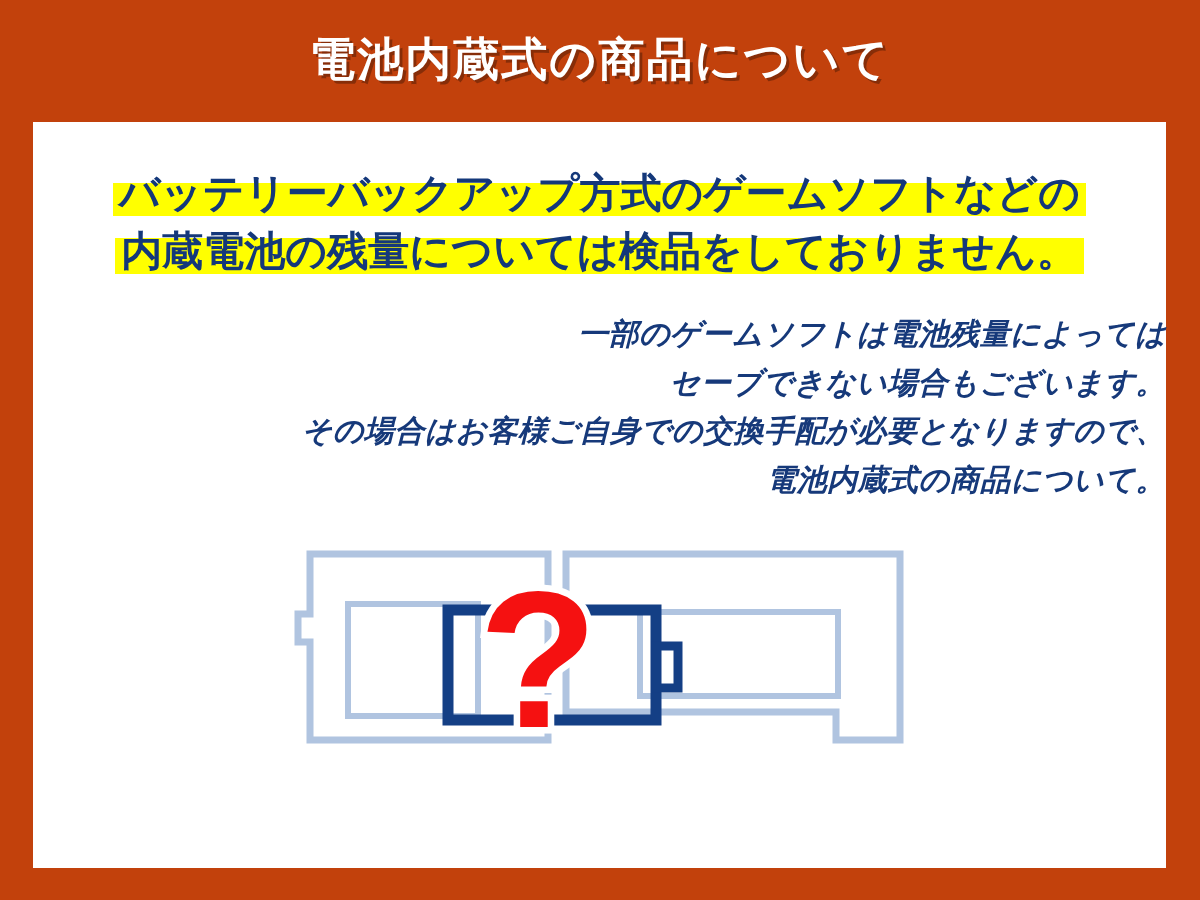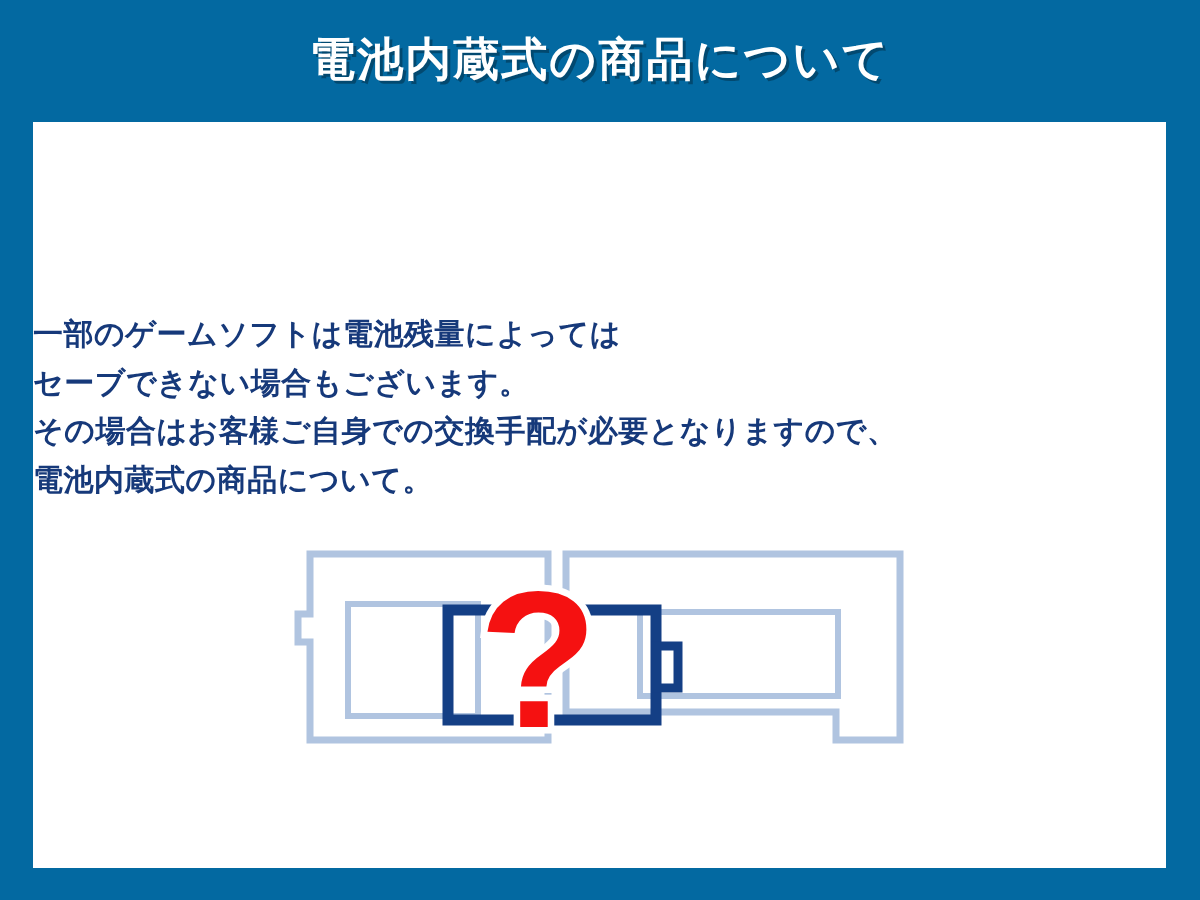--- a/index.html
+++ b/index.html
@@ -12,21 +12,21 @@
     height: 900px;
     background: #033a92;
     font-family: "Liberation Sans", "DejaVu Sans", sans-serif;
     overflow: hidden;
   }
 
   #page {
     position: relative;
     width: 1200px;
     height: 900px;
-    background: #0369a1;
+    background: #c2410c;
   }
 
   
   .header {
     position: absolute;
     left: 0;
     top: 0;
     width: 1200px;
     height: 122px;
     display: flex;
@@ -78,21 +78,22 @@
   .headline-line.line2 .hl {
     background: linear-gradient(to top, #ffff00 0%, #ffff00 78%, rgba(255,255,0,0) 78%);
   }
 
   
   .body-text {
     position: absolute;
     left: 0;
     top: 188px;
     width: 1133px;
-    text-align: left;
+    text-align: right;
+    font-style: italic;
   }
   .body-line {
     display: block;
     white-space: nowrap;
     font-size: 30px;
     font-weight: bold;
     color: #16397a;
     line-height: 1.62;
     letter-spacing: 0.5px;
   }
@@ -116,20 +117,24 @@
 <body>
 
 <div id="page">
 
   <div class="header">
     <div class="header-title">電池内蔵式の商品について</div>
   </div>
 
   <div class="panel">
 
+    <div class="headline">
+      <span class="headline-line line1"><span class="hl">バッテリーバックアップ方式のゲームソフトなどの</span></span>
+      <span class="headline-line line2"><span class="hl">内蔵電池の残量については検品をしておりません。</span></span>
+    </div>
 
     <div class="body-text">
       <span class="body-line">一部のゲームソフトは電池残量によっては</span>
       <span class="body-line">セーブできない場合もございます。</span>
       <span class="body-line">その場合はお客様ご自身での交換手配が必要となりますので、</span>
       <span class="body-line">電池内蔵式の商品について。</span>
     </div>
 
     <div class="illustration">
       <svg width="660" height="260" viewBox="0 0 660 260">

